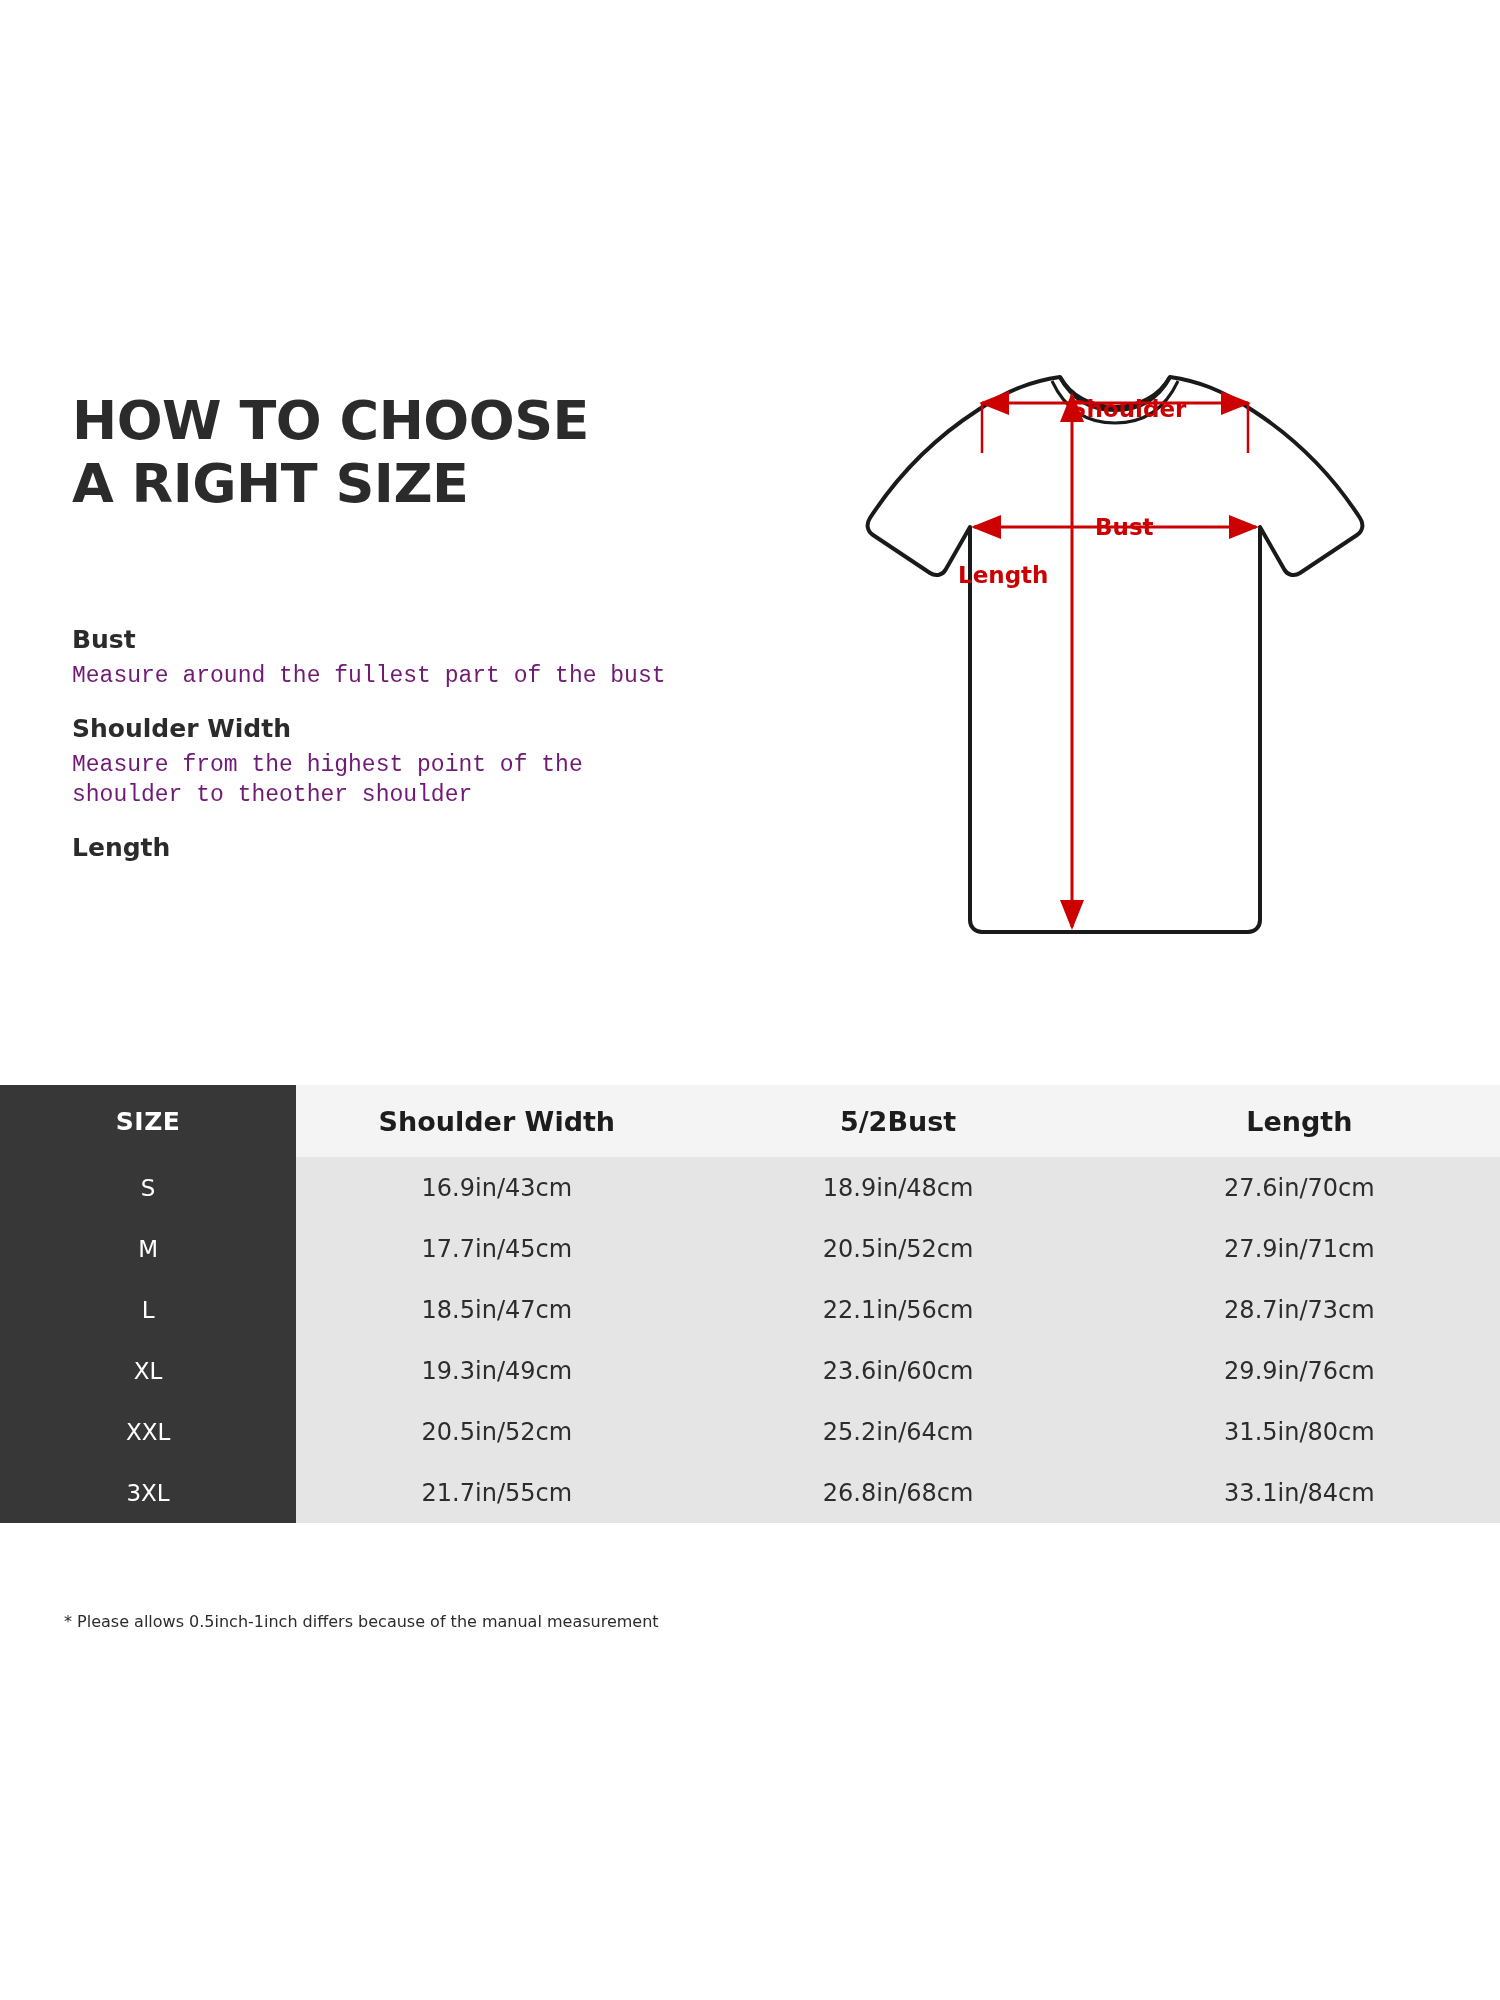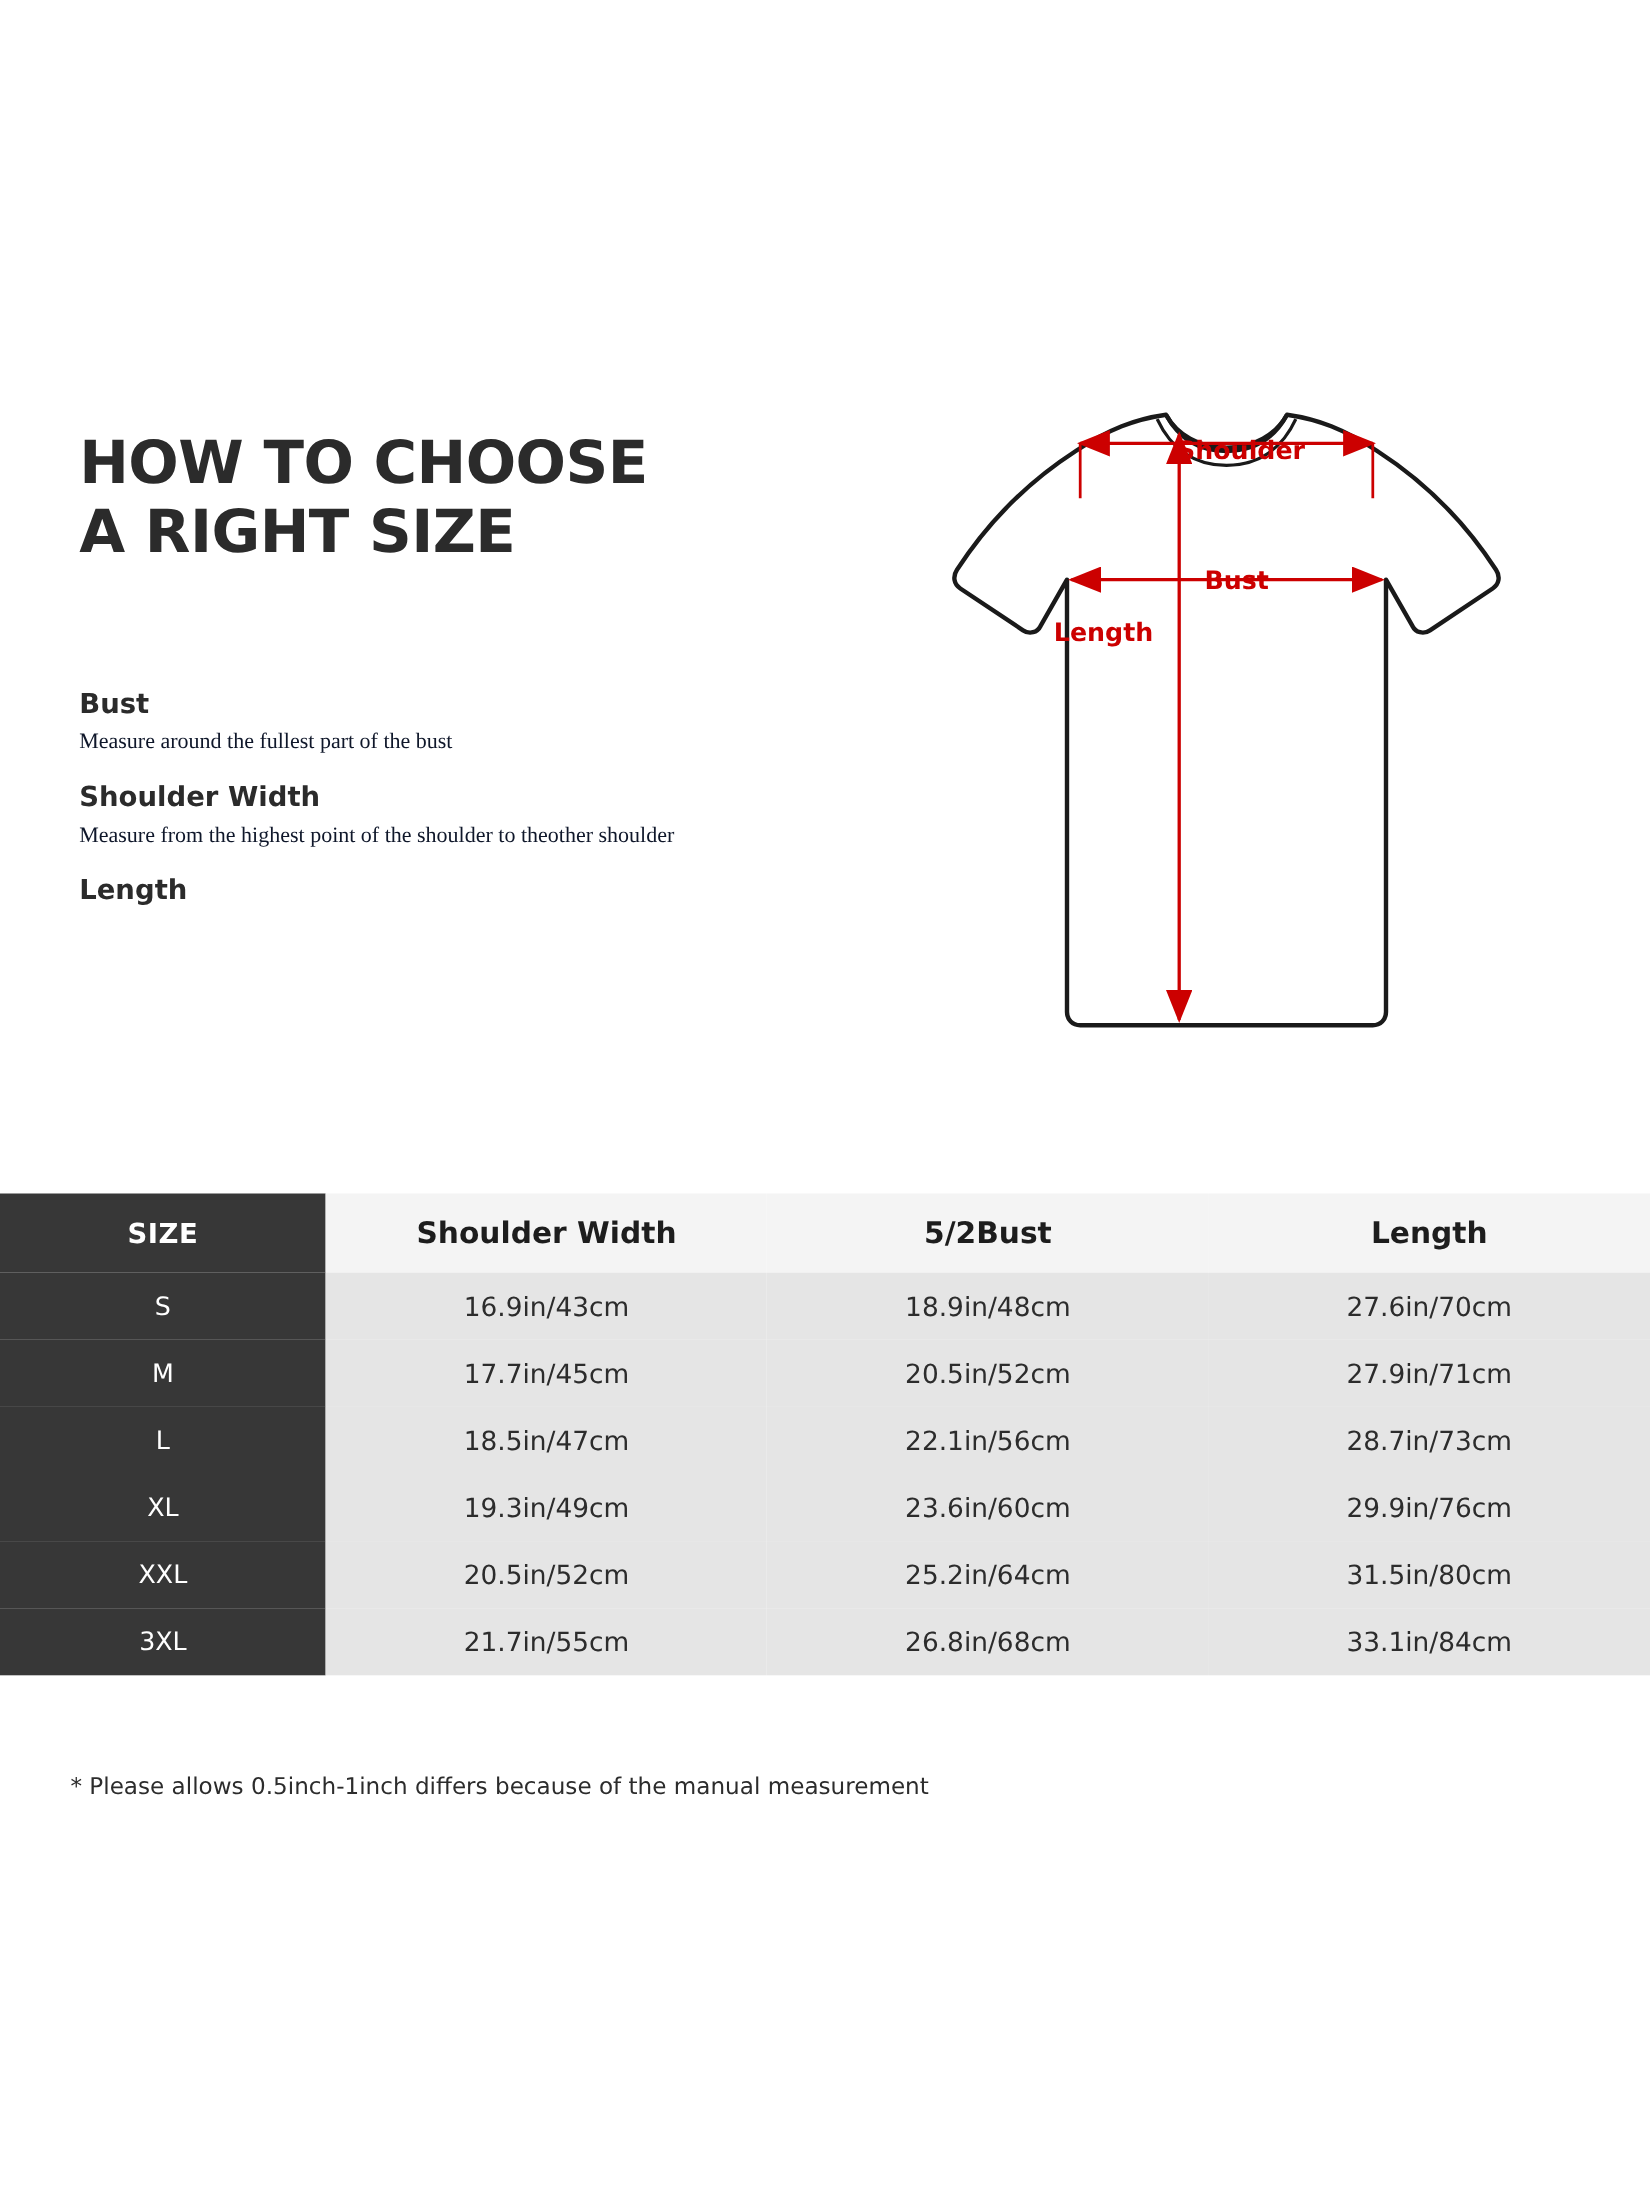--- a/index.html
+++ b/index.html
@@ -55,24 +55,24 @@
   }
   .def-block { margin-bottom: 22px; }
   .def-term {
     font-size: 25px;
     font-weight: bold;
     color: #2b2b2b;
     margin-bottom: 7px;
     font-family: "DejaVu Sans", sans-serif;
   }
   .def-desc {
-    font-size: 20px;
+    font-size: 23px;
     line-height: 1.33;
-    color: #0f172a;
-    font-family: Liberation Serif, serif;
+    color: #701a75;
+    font-family: Liberation Mono, monospace;
   }
 
   
   .shirt-wrap {
     position: absolute;
     left: 760px;
     top: 355px;
     width: 620px;
     height: 640px;
   }
@@ -121,21 +121,21 @@
   .size-table tbody td.cell-size {
     background: #373737;
     color: #ffffff;
     font-size: 23px;
   }
 
   .footnote {
     position: absolute;
     left: 64px;
     top: 1612px;
-    font-size: 21px;
+    font-size: 16px;
     color: #2c2c2c;
     font-family: "DejaVu Sans", sans-serif;
   }
 </style>
 </head>
 <body>
 
 <div class="page">
 
   <div class="top-section">

